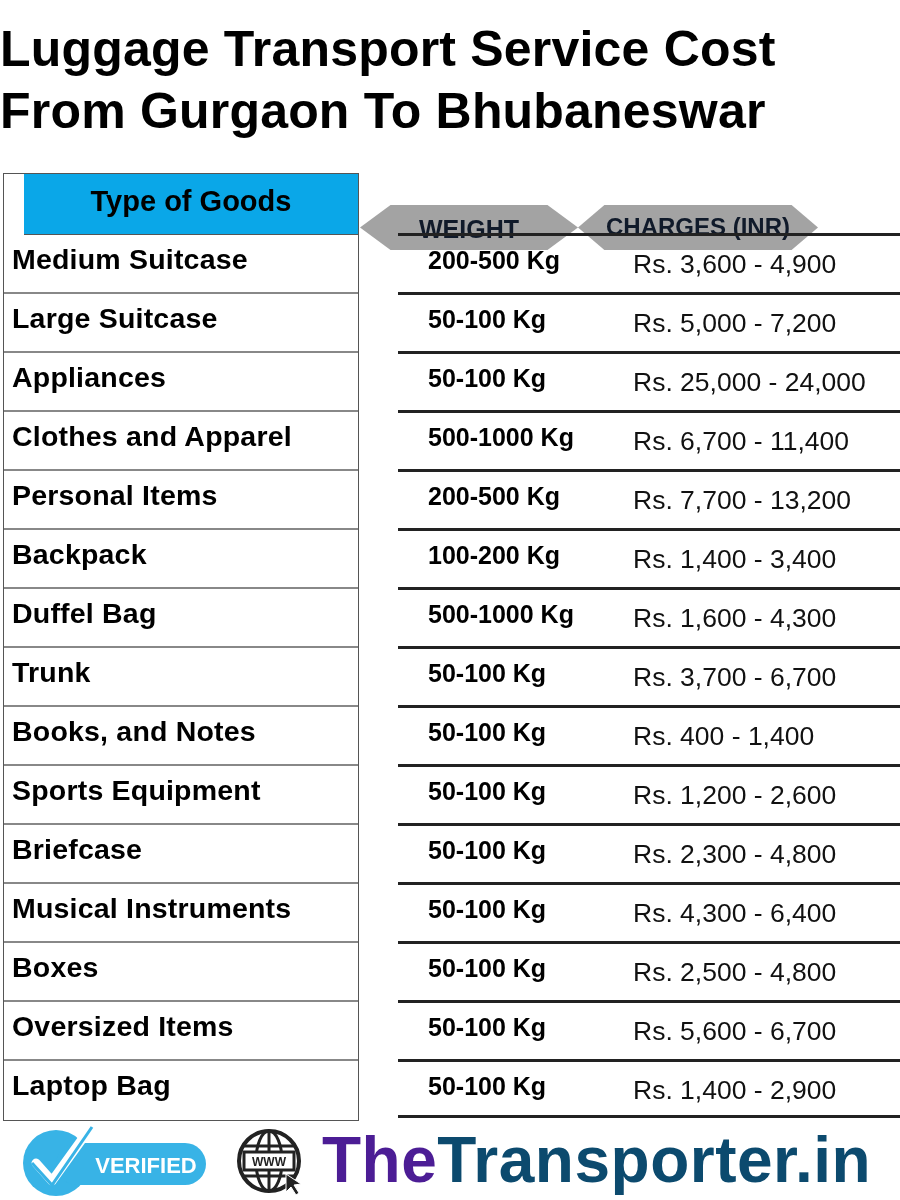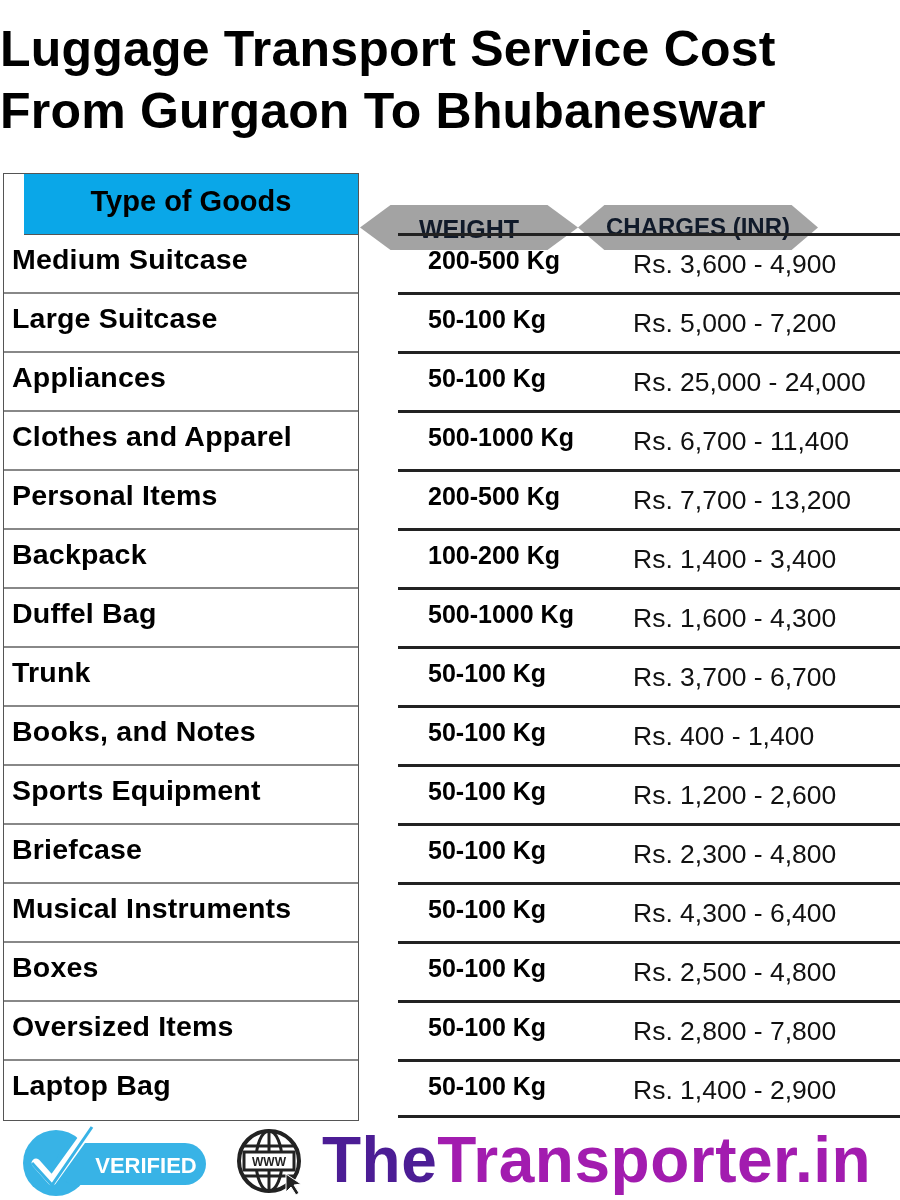--- a/index.html
+++ b/index.html
@@ -16,21 +16,21 @@
   .right{position:absolute;left:358px;top:233px;width:542px;}
   .right-row{height:59px;border-top:3px solid #222;box-sizing:border-box;position:relative;margin-left:40px;}
   .right-row:last-child{border-bottom:3px solid #222;}
   .w{position:absolute;left:30px;top:10px;font-weight:bold;font-size:25px;}
   .c{position:absolute;left:235px;top:13px;font-size:26.5px;color:#111;}
   .footer{position:absolute;left:0;top:1118px;width:900px;height:82px;}
   .badge{position:absolute;left:16px;top:5px;width:196px;height:74px;}
   .globe{position:absolute;left:236px;top:10px;width:70px;height:68px;}
   .brand{position:absolute;left:322px;top:6px;font-weight:bold;font-size:64px;line-height:72px;letter-spacing:0.5px;}
   .brand .p1{color:#4c1d95;text-align:right;}
-  .brand .p2{color:#a21caf;}
+  .brand .p2{color:#0c4a6e;}
 </style>
 </head>
 <body>
 
 <div class="title">
   <div>Luggage Transport Service Cost</div>
   <div>From Gurgaon To Bhubaneswar</div>
 </div>
 
 <div class="left-table">
@@ -107,21 +107,21 @@
     <div class="right-row">
       <span class="w">50-100 Kg</span>
       <span class="c">Rs. 4,300 - 6,400</span>
     </div>
     <div class="right-row">
       <span class="w">50-100 Kg</span>
       <span class="c">Rs. 2,500 - 4,800</span>
     </div>
     <div class="right-row">
       <span class="w">50-100 Kg</span>
-      <span class="c">Rs. 2,800 - 7,800</span>
+      <span class="c">Rs. 5,600 - 6,700</span>
     </div>
     <div class="right-row">
       <span class="w">50-100 Kg</span>
       <span class="c">Rs. 1,400 - 2,900</span>
     </div>
   </div>
 
 <div class="footer">
   <svg class="badge" viewBox="0 0 196 74">
     <circle cx="40" cy="40" r="33" fill="#38b3e6"></circle>

